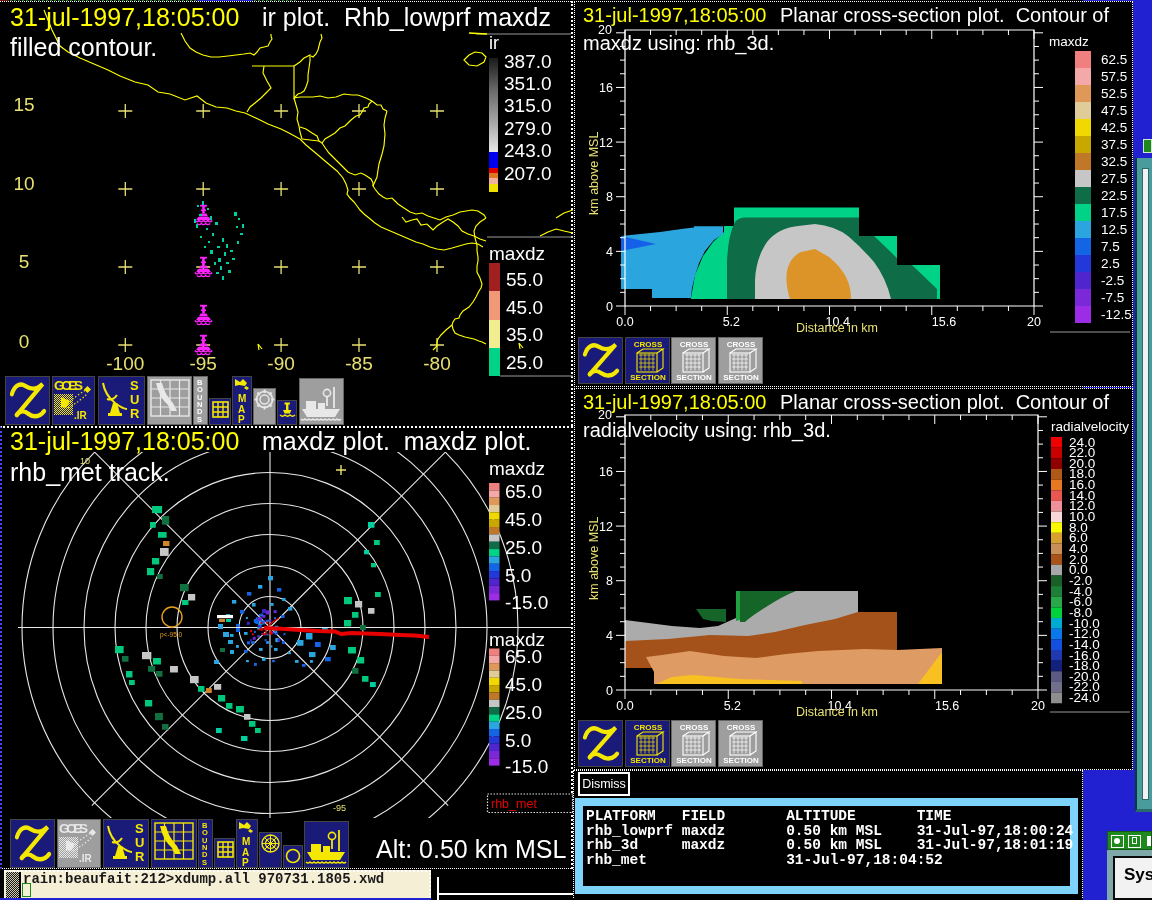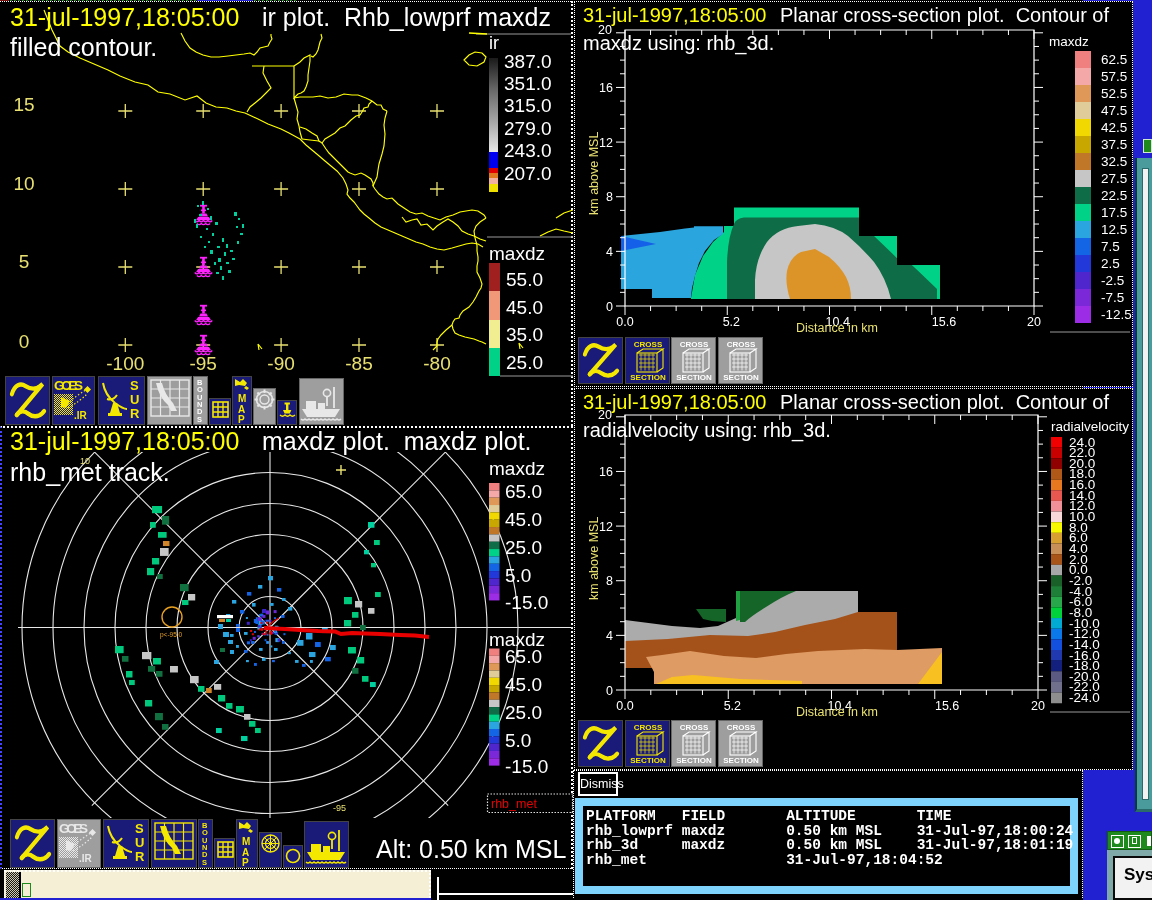--- a/index.html
+++ b/index.html
@@ -586,20 +586,21 @@
       <path d="M2,30 h38 l-5,8 h-28 z" fill="#F5E800"></path>
       <rect x="6" y="22" width="10" height="8" fill="#F5E800"></rect>
       <rect x="18" y="24" width="7" height="6" fill="#F5E800"></rect>
       <circle cx="27" cy="14" r="3.6" fill="none" stroke="#F5E800" stroke-width="1.6"></circle>
       <path d="M27,18 V27 M34,8 V29" stroke="#F5E800" stroke-width="1.8"></path>
       <path d="M1,40 q2,2 4,0 q2,2 4,0 q2,2 4,0 q2,2 4,0 q2,2 4,0 q2,2 4,0 q2,2 4,0 q2,2 4,0 q2,2 4,0 q2,2 4,0" fill="none" stroke="#F5E800" stroke-width="1.4"></path>
     </svg></div>
 <div class="abs" style="left:4px;top:870px;width:427px;height:28px;background:#F5EFD6;border-top:2px dotted #fff;border-left:1px dotted #fff;border-right:2px dotted #fff">
     <div class="abs" style="left:1px;top:0;width:13px;height:28px;background:repeating-conic-gradient(#1a1a1a 0 25%,#cfc9b0 0 50%) 0 0/2px 2px"></div>
     <div class="abs" style="left:14px;top:0;width:2px;height:28px;background:#000"></div>
+    <div class="abs mono" style="left:18px;top:0;font-size:14px;color:#1a1a1a;font-weight:bold;margin-top:-1px">rain:beaufait:212&gt;xdump.all 970731.1805.xwd</div>
     <div class="abs" style="left:17px;top:11px;width:9px;height:14px;border:1.6px solid #1e8a1e"></div>
   </div>
 <div class="abs" style="left:0;top:898px;width:431px;height:2px;background:#2121d2"></div>
 <div class="abs" style="left:437px;top:877px;width:2px;height:23px;background:#fff"></div>
 <div class="abs" style="left:437px;top:893px;width:140px;height:2px;background:#fff"></div>
 <div class="abs" style="left:574px;top:1px;width:559px;height:386px;background:#000;border:1px dotted #fff"></div>
 <svg class="abs" style="left:574px;top:1px" width="559" height="386" viewBox="574 1 559 386">
     <g>
       <polygon points="691,298 695,275 703,256 713,242 724,232 724,226 734,226 734,207.5 859,207.5 859,236 897,236 897,265 940,265 940,299 691,299" fill="#00D287"></polygon>
       <polygon points="621,236 660,232 685,228.5 694,227.5 694,226.3 723,226.3 723,234 714,240 705,251 699,263 695,276 692,288 691,298 652,298 652,289 621,289" fill="#2BA5DD"></polygon>
@@ -957,21 +958,21 @@
 <div class="abs" style="left:718px;top:720px;width:45px;height:47px;background:#9E9E9E;border:1px solid #666"><svg width="43" height="45" viewBox="0 0 43 45">
       <text x="22" y="9" font-size="8" font-weight="bold" fill="#fff" text-anchor="middle" font-family="Liberation Sans,sans-serif">CROSS</text>
       <g stroke="#fff" fill="none" stroke-width="1.1">
         <rect x="11" y="15" width="20" height="19"></rect>
         <path d="M11,15 l6,-4 h20 l-6,4 M31,15 l6,-4 v19 l-6,4 M37,11 v19"></path>
         <path d="M13,17h16M13,21h16M13,25h16M13,29h16M15,15.5v17M19,15.5v17M23,15.5v17M27,15.5v17" stroke-width="0.7"></path>
       </g>
       <text x="22" y="42" font-size="8" font-weight="bold" fill="#fff" text-anchor="middle" font-family="Liberation Sans,sans-serif">SECTION</text>
     </svg></div>
 <div class="abs" style="left:573px;top:770px;width:510px;height:128px;background:#000;border-left:1px dotted #fff;border-top:1px dotted #fff;border-right:1px dotted #fff"></div>
-<div class="abs" style="left:578px;top:772px;width:40px;height:24px;border:2px solid #fff;color:#fff;font-size:12.5px;line-height:20px;text-align:center;background:#000">Dismiss</div>
+<div class="abs" style="left:578px;top:772px;width:52px;height:24px;border:2px solid #fff;color:#fff;font-size:12.5px;line-height:20px;text-align:center;background:#000">Dismiss</div>
 <div class="abs mono" style="left:575px;top:798px;width:503px;height:96px;border:8px solid #7dd3fc;background:#000;color:#fff;font-size:14.5px;font-weight:bold;line-height:14.6px;padding:3px 0 0 3px;white-space:pre">PLATFORM   FIELD       ALTITUDE       TIME
 rhb_lowprf maxdz       0.50 km MSL    31-Jul-97,18:00:24
 rhb_3d     maxdz       0.50 km MSL    31-Jul-97,18:01:19
 rhb_met                31-Jul-97,18:04:52</div>
 <div class="abs" style="left:1143px;top:139px;width:9px;height:14px;background:#1e8a1e;border:1px solid #d0e8d0"></div>
 <div class="abs" style="left:1135px;top:158px;width:17px;height:654px;background:#4A9B9B;border-left:2px solid #0a3a3a;border-bottom:3px solid #2a6a6a">
     <div class="abs" style="left:5px;top:10px;width:7px;height:632px;background:#F2F2F2;border:1px solid #2a6a6a"></div>
   </div>
 <div class="abs" style="left:1107px;top:831px;width:45px;height:69px;background:#7FA8A8">
     <div class="abs" style="left:0;top:0;width:45px;height:19px;background:#1e8a1e;border:1px solid #145a14">

